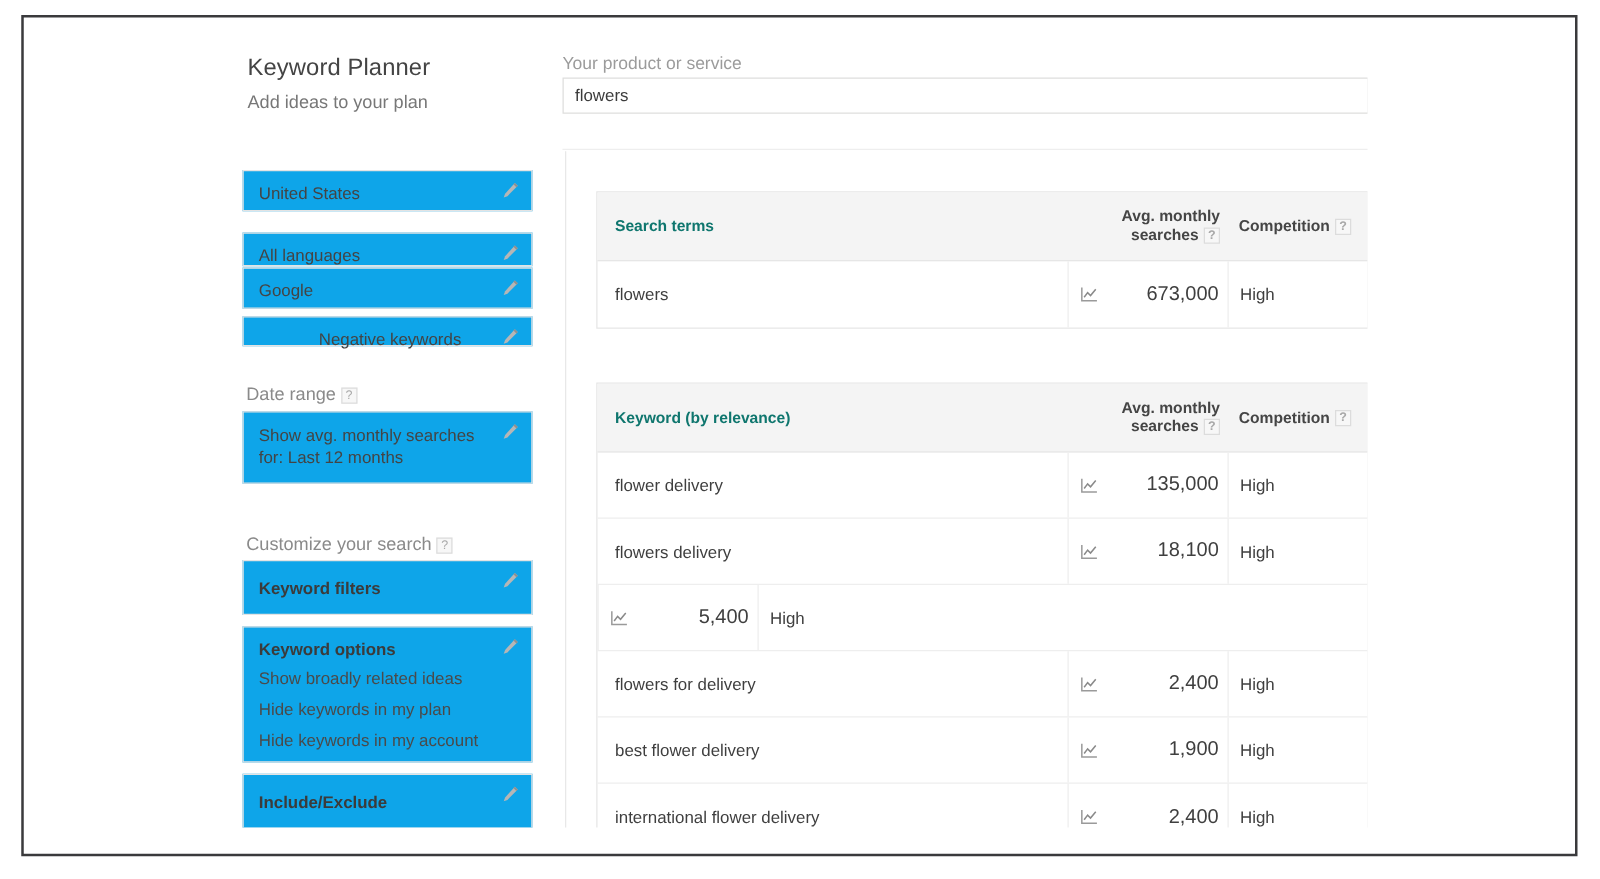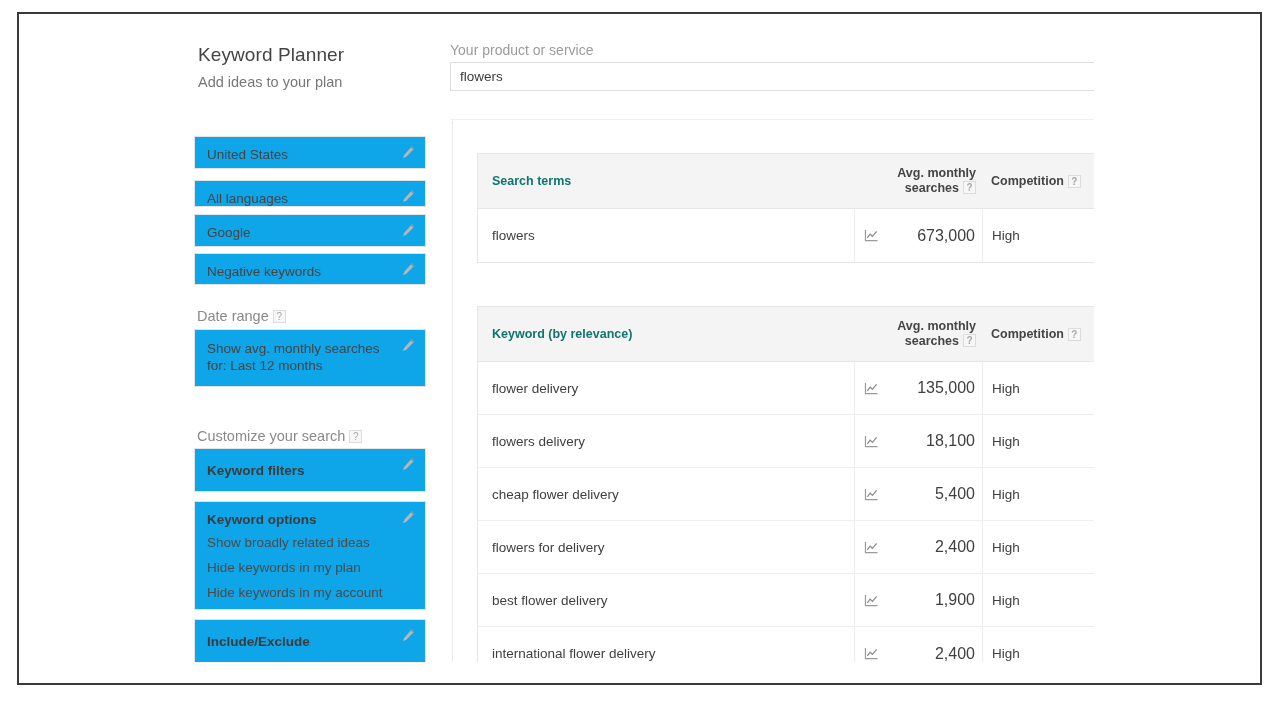--- a/index.html
+++ b/index.html
@@ -183,37 +183,37 @@
     <div class="v-divider"></div>
 
     <div class="side-box" style="top:122px;height:33px;">
       <div class="txt">United States</div>
       <svg class="pencil" viewBox="0 0 16 16">
         <path d="M11.6 1.4 L14.1 3.9 L5.3 12.7 L2.1 13.9 L3.3 10.7 Z" fill="#b6b6b6"></path>
         <path d="M11.6 1.4 L14.1 3.9 L12.9 5.1 L10.4 2.6 Z" fill="#8f8f8f"></path>
       </svg>
     </div>
 
-    <div class="side-box" style="top:166px;height:27px;">
+    <div class="side-box" style="top:172px;height:27px;">
       <div class="txt">All languages</div>
       <svg class="pencil" viewBox="0 0 16 16">
         <path d="M11.6 1.4 L14.1 3.9 L5.3 12.7 L2.1 13.9 L3.3 10.7 Z" fill="#b6b6b6"></path>
         <path d="M11.6 1.4 L14.1 3.9 L12.9 5.1 L10.4 2.6 Z" fill="#8f8f8f"></path>
       </svg>
     </div>
 
     <div class="side-box" style="top:200px;height:33px;">
       <div class="txt">Google</div>
       <svg class="pencil" viewBox="0 0 16 16">
         <path d="M11.6 1.4 L14.1 3.9 L5.3 12.7 L2.1 13.9 L3.3 10.7 Z" fill="#b6b6b6"></path>
         <path d="M11.6 1.4 L14.1 3.9 L12.9 5.1 L10.4 2.6 Z" fill="#8f8f8f"></path>
       </svg>
     </div>
 
-    <div class="side-box" style="top:239px;height:32px;">
+    <div class="side-box" style="top:239px;height:24px;padding-left:48px;">
       <div class="txt">Negative keywords</div>
       <svg class="pencil" viewBox="0 0 16 16">
         <path d="M11.6 1.4 L14.1 3.9 L5.3 12.7 L2.1 13.9 L3.3 10.7 Z" fill="#b6b6b6"></path>
         <path d="M11.6 1.4 L14.1 3.9 L12.9 5.1 L10.4 2.6 Z" fill="#8f8f8f"></path>
       </svg>
     </div>
 
     <div class="section-head" style="top:294px;">
       <span>Date range</span><span class="qmark">?</span>
     </div>
@@ -316,21 +316,20 @@
           <svg class="chart-ico" viewBox="0 0 16 14">
             <path d="M1.5 1 L1.5 12.5 L14.5 12.5" stroke="#9a9a9a" stroke-width="1.3" fill="none"></path>
             <path d="M3.5 9.5 L6.5 5.5 L9 8 L13.5 2.5" stroke="#8a8a8a" stroke-width="1.3" fill="none"></path>
           </svg>
           <span class="num">18,100</span>
         </div>
         <div class="td-comp">High</div>
       </div>
 
       <div class="trow">
-        <div class="td-kw">cheap flower delivery</div>
         <div class="td-avg">
           <svg class="chart-ico" viewBox="0 0 16 14">
             <path d="M1.5 1 L1.5 12.5 L14.5 12.5" stroke="#9a9a9a" stroke-width="1.3" fill="none"></path>
             <path d="M3.5 9.5 L6.5 5.5 L9 8 L13.5 2.5" stroke="#8a8a8a" stroke-width="1.3" fill="none"></path>
           </svg>
           <span class="num">5,400</span>
         </div>
         <div class="td-comp">High</div>
       </div>
 

